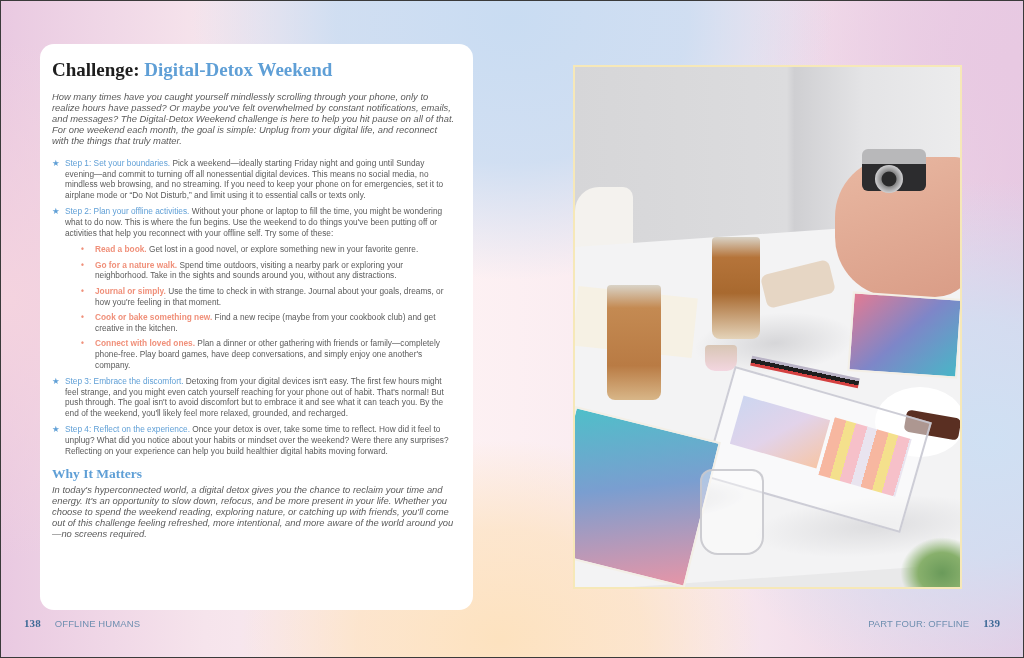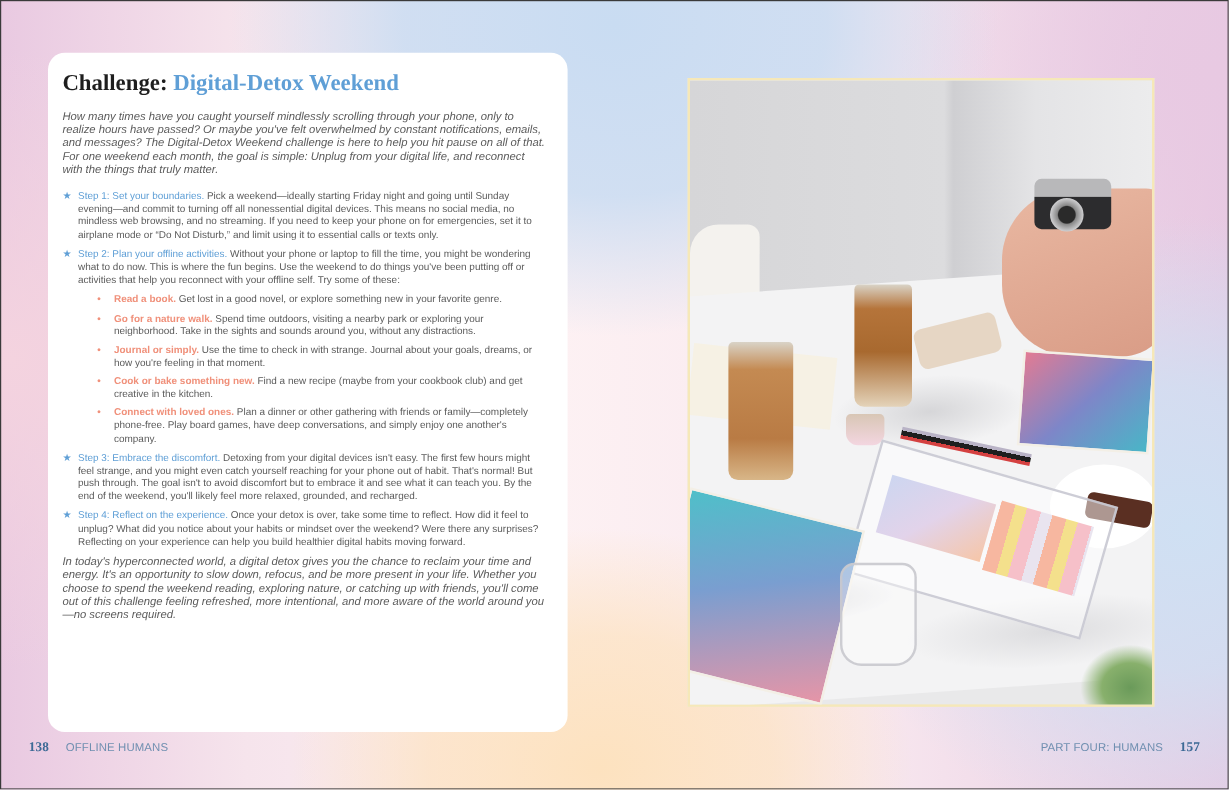--- a/index.html
+++ b/index.html
@@ -260,20 +260,21 @@
     <li class="step">
       <span class="star">★</span>
       <span class="lead">Step 3: Embrace the discomfort.</span><span> Detoxing from your digital devices isn't easy. The first few hours might feel strange, and you might even catch yourself reaching for your phone out of habit. That's normal! But push through. The goal isn't to avoid discomfort but to embrace it and see what it can teach you. By the end of the weekend, you'll likely feel more relaxed, grounded, and recharged.</span>
     </li>
     <li class="step">
       <span class="star">★</span>
       <span class="lead">Step 4: Reflect on the experience.</span><span> Once your detox is over, take some time to reflect. How did it feel to unplug? What did you notice about your habits or mindset over the weekend? Were there any surprises? Reflecting on your experience can help you build healthier digital habits moving forward.</span>
     </li>
   </ul>
 
+  <h2 class="subhead why">Why It Matters</h2>
   <p class="para">In today's hyperconnected world, a digital detox gives you the chance to reclaim your time and energy. It's an opportunity to slow down, refocus, and be more present in your life. Whether you choose to spend the weekend reading, exploring nature, or catching up with friends, you'll come out of this challenge feeling refreshed, more intentional, and more aware of the world around you—no screens required.</p>
 </div>
 
 <div class="footer-left">
   <span class="page-num">138</span>
   <span>OFFLINE HUMANS</span>
 </div>
 
 <div class="photo">
   <div class="wall"></div>
@@ -293,15 +294,15 @@
   <div class="cake"></div>
   <div class="tray"></div>
   <div class="sticker"></div>
   <div class="notes"></div>
   <div class="notebook2"></div>
   <div class="mug"></div>
   <div class="plant"></div>
 </div>
 
 <div class="footer-right">
-  <span>PART FOUR: HUMANS</span>
-  <span class="page-num">157</span>
+  <span>PART FOUR: OFFLINE</span>
+  <span class="page-num">139</span>
 </div>
 
 </body></html>

